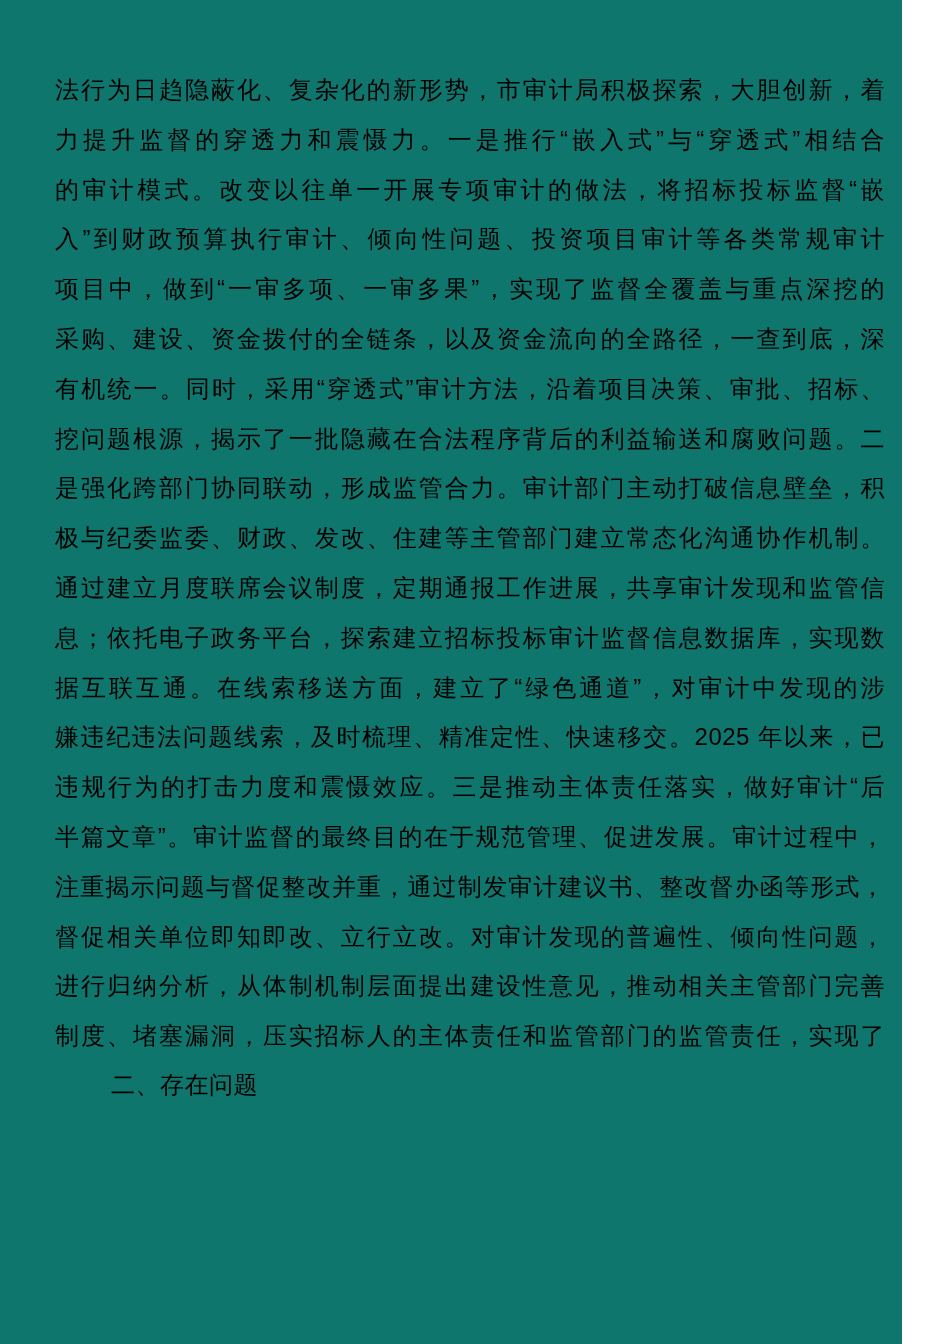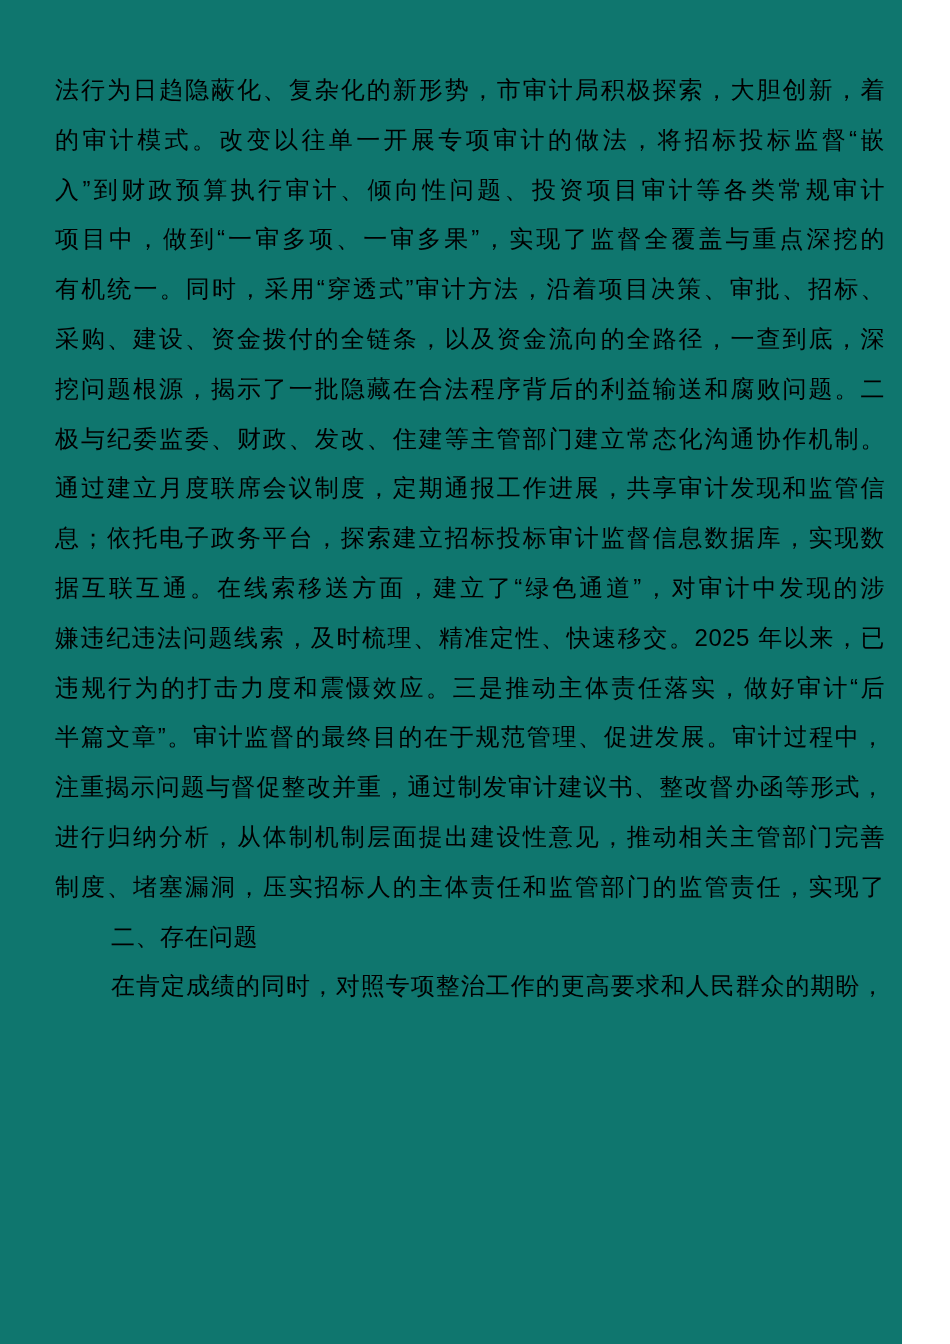--- a/index.html
+++ b/index.html
@@ -36,40 +36,43 @@
   .line.justify {
     text-align: justify;
     text-align-last: justify;
     text-justify: inter-character;
   }
   .line.indent {
     text-indent: 56px;
   }
   .line.heading {
     font-weight: 500;
+    font-family: Liberation Serif, serif;
   }
 </style>
 </head>
 <body>
 
 <div class="page">
   <div class="content" id="document-content">
       <div class="line justify">法行为日趋隐蔽化、复杂化的新形势，市审计局积极探索，大胆创新，着</div>
+      <div class="line justify">力提升监督的穿透力和震慑力。一是推行“嵌入式”与“穿透式”相结合</div>
       <div class="line justify">的审计模式。改变以往单一开展专项审计的做法，将招标投标监督“嵌</div>
       <div class="line justify">入”到财政预算执行审计、倾向性问题、投资项目审计等各类常规审计</div>
       <div class="line justify">项目中，做到“一审多项、一审多果”，实现了监督全覆盖与重点深挖的</div>
+      <div class="line justify">采购、建设、资金拨付的全链条，以及资金流向的全路径，一查到底，深</div>
       <div class="line justify">有机统一。同时，采用“穿透式”审计方法，沿着项目决策、审批、招标、</div>
-      <div class="line justify">采购、建设、资金拨付的全链条，以及资金流向的全路径，一查到底，深</div>
       <div class="line justify">挖问题根源，揭示了一批隐藏在合法程序背后的利益输送和腐败问题。二</div>
+      <div class="line justify">是强化跨部门协同联动，形成监管合力。审计部门主动打破信息壁垒，积</div>
       <div class="line justify">极与纪委监委、财政、发改、住建等主管部门建立常态化沟通协作机制。</div>
       <div class="line justify">通过建立月度联席会议制度，定期通报工作进展，共享审计发现和监管信</div>
       <div class="line justify">息；依托电子政务平台，探索建立招标投标审计监督信息数据库，实现数</div>
       <div class="line justify">据互联互通。在线索移送方面，建立了“绿色通道”，对审计中发现的涉</div>
       <div class="line justify">嫌违纪违法问题线索，及时梳理、精准定性、快速移交。2025 年以来，已</div>
       <div class="line justify">违规行为的打击力度和震慑效应。三是推动主体责任落实，做好审计“后</div>
       <div class="line justify">半篇文章”。审计监督的最终目的在于规范管理、促进发展。审计过程中，</div>
       <div class="line justify">注重揭示问题与督促整改并重，通过制发审计建议书、整改督办函等形式，</div>
+      <div class="line justify">督促相关单位即知即改、立行立改。对审计发现的普遍性、倾向性问题，</div>
       <div class="line justify">进行归纳分析，从体制机制层面提出建设性意见，推动相关主管部门完善</div>
       <div class="line justify">制度、堵塞漏洞，压实招标人的主体责任和监管部门的监管责任，实现了</div>
       <div class="line indent heading">二、存在问题</div>
-      <div class="line justify indent">在肯定成绩的同时，对照专项整治工作的更高要求和人民群众的期盼，</div>
     </div>
 </div>
 
 </body></html>

